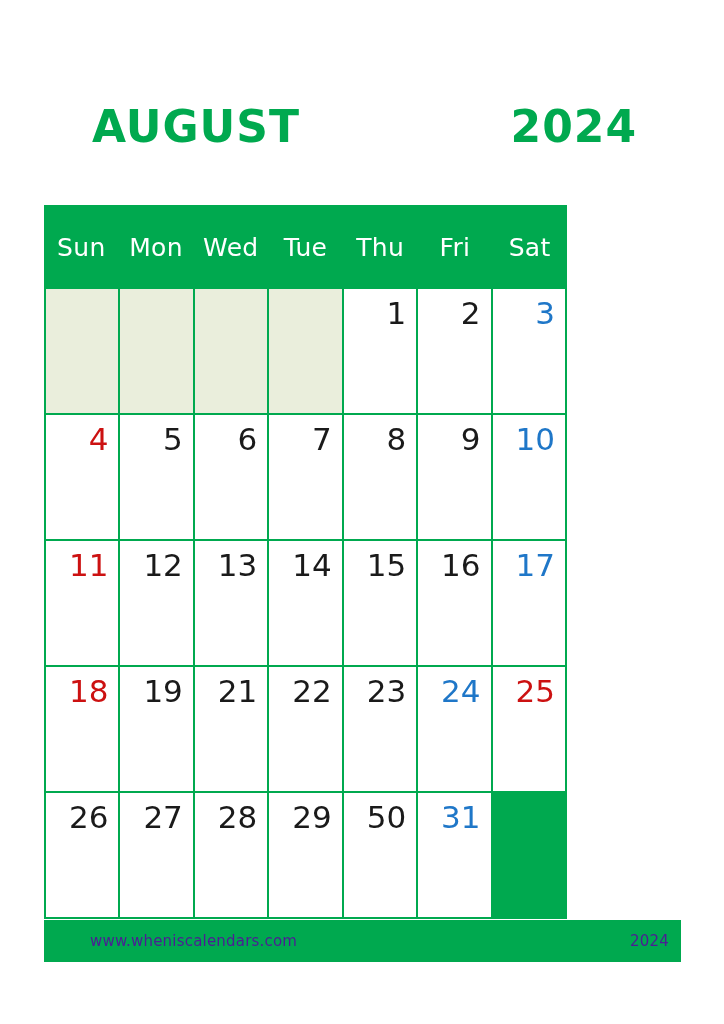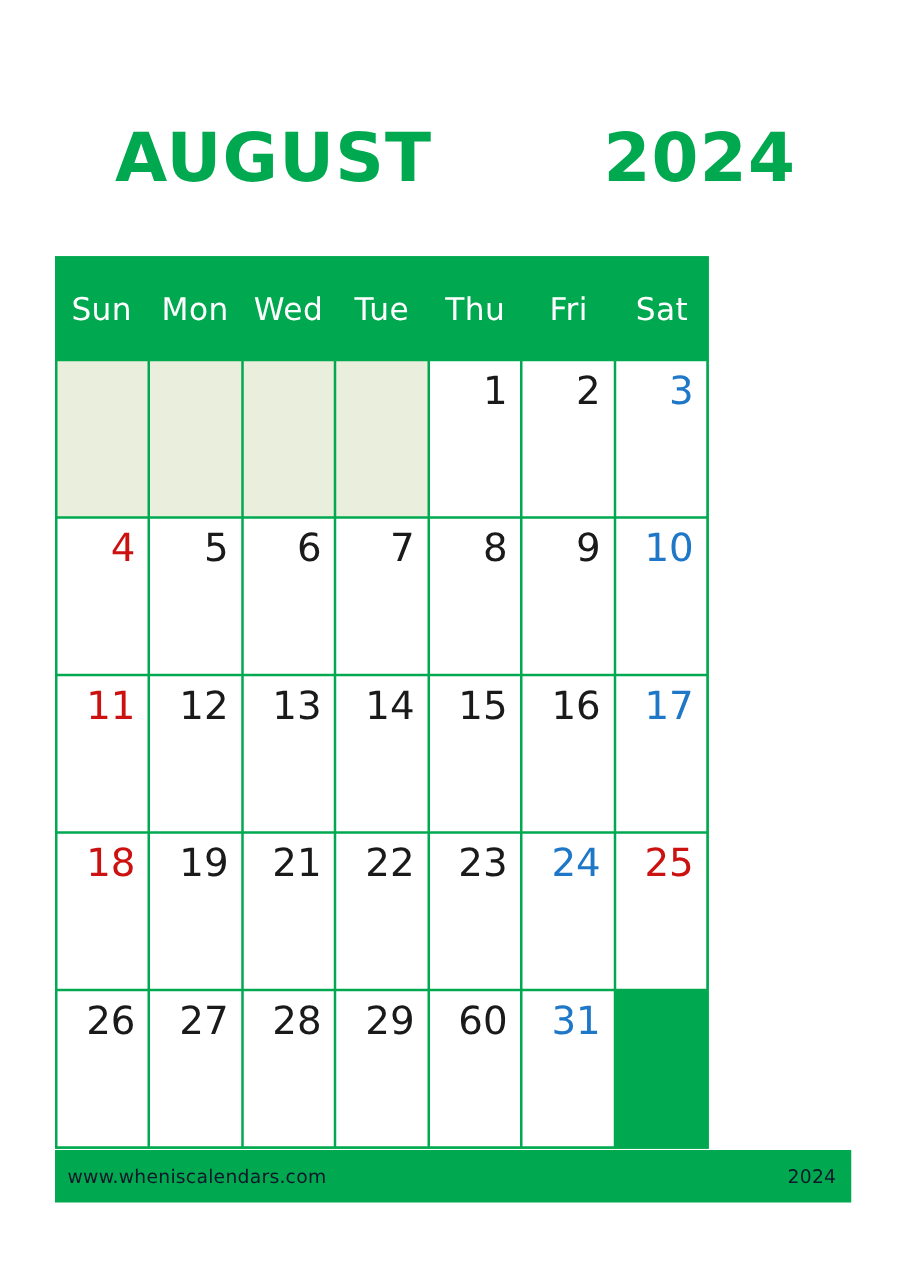--- a/index.html
+++ b/index.html
@@ -31,21 +31,21 @@
     height: 70px;
     display: flex;
     align-items: center;
     justify-content: space-between;
   }
   .title-month,
   .title-year {
     color: #00a94f;
     font-family: "DejaVu Sans", sans-serif;
     font-weight: bold;
-    font-size: 54px;
+    font-size: 44px;
     line-height: 58px;
     letter-spacing: 1px;
     white-space: nowrap;
   }
   .title-month { padding-left: 48px; }
   .title-year  { padding-right: 0px; }
 
   
   .calendar {
     position: absolute;
@@ -113,25 +113,26 @@
     height: 42px;
     background: #00a94f;
     display: flex;
     align-items: center;
     justify-content: space-between;
     box-sizing: border-box;
     padding: 0 12px 0 10px;
   }
   .footer-left,
   .footer-right {
-    color: #0f172a;
+    color: #4c1d95;
     font-size: 15px;
     font-family: "DejaVu Sans", sans-serif;
     letter-spacing: 0.2px;
     white-space: nowrap;
+    margin-left: 36px;
   }
 </style>
 </head>
 <body>
 
 <div class="page">
 
   <div class="title-row">
     <span class="title-month">AUGUST</span>
     <span class="title-year">2024</span>
@@ -230,21 +231,21 @@
         <div class="day-cell">
           <span class="day-num">27</span>
         </div>
         <div class="day-cell">
           <span class="day-num">28</span>
         </div>
         <div class="day-cell">
           <span class="day-num">29</span>
         </div>
         <div class="day-cell">
-          <span class="day-num">60</span>
+          <span class="day-num">50</span>
         </div>
         <div class="day-cell">
           <span class="day-num sat">31</span>
         </div>
       </div>
   </div>
 
   <div class="footer">
     <span class="footer-left">www.wheniscalendars.com</span>
     <span class="footer-right">2024</span>

